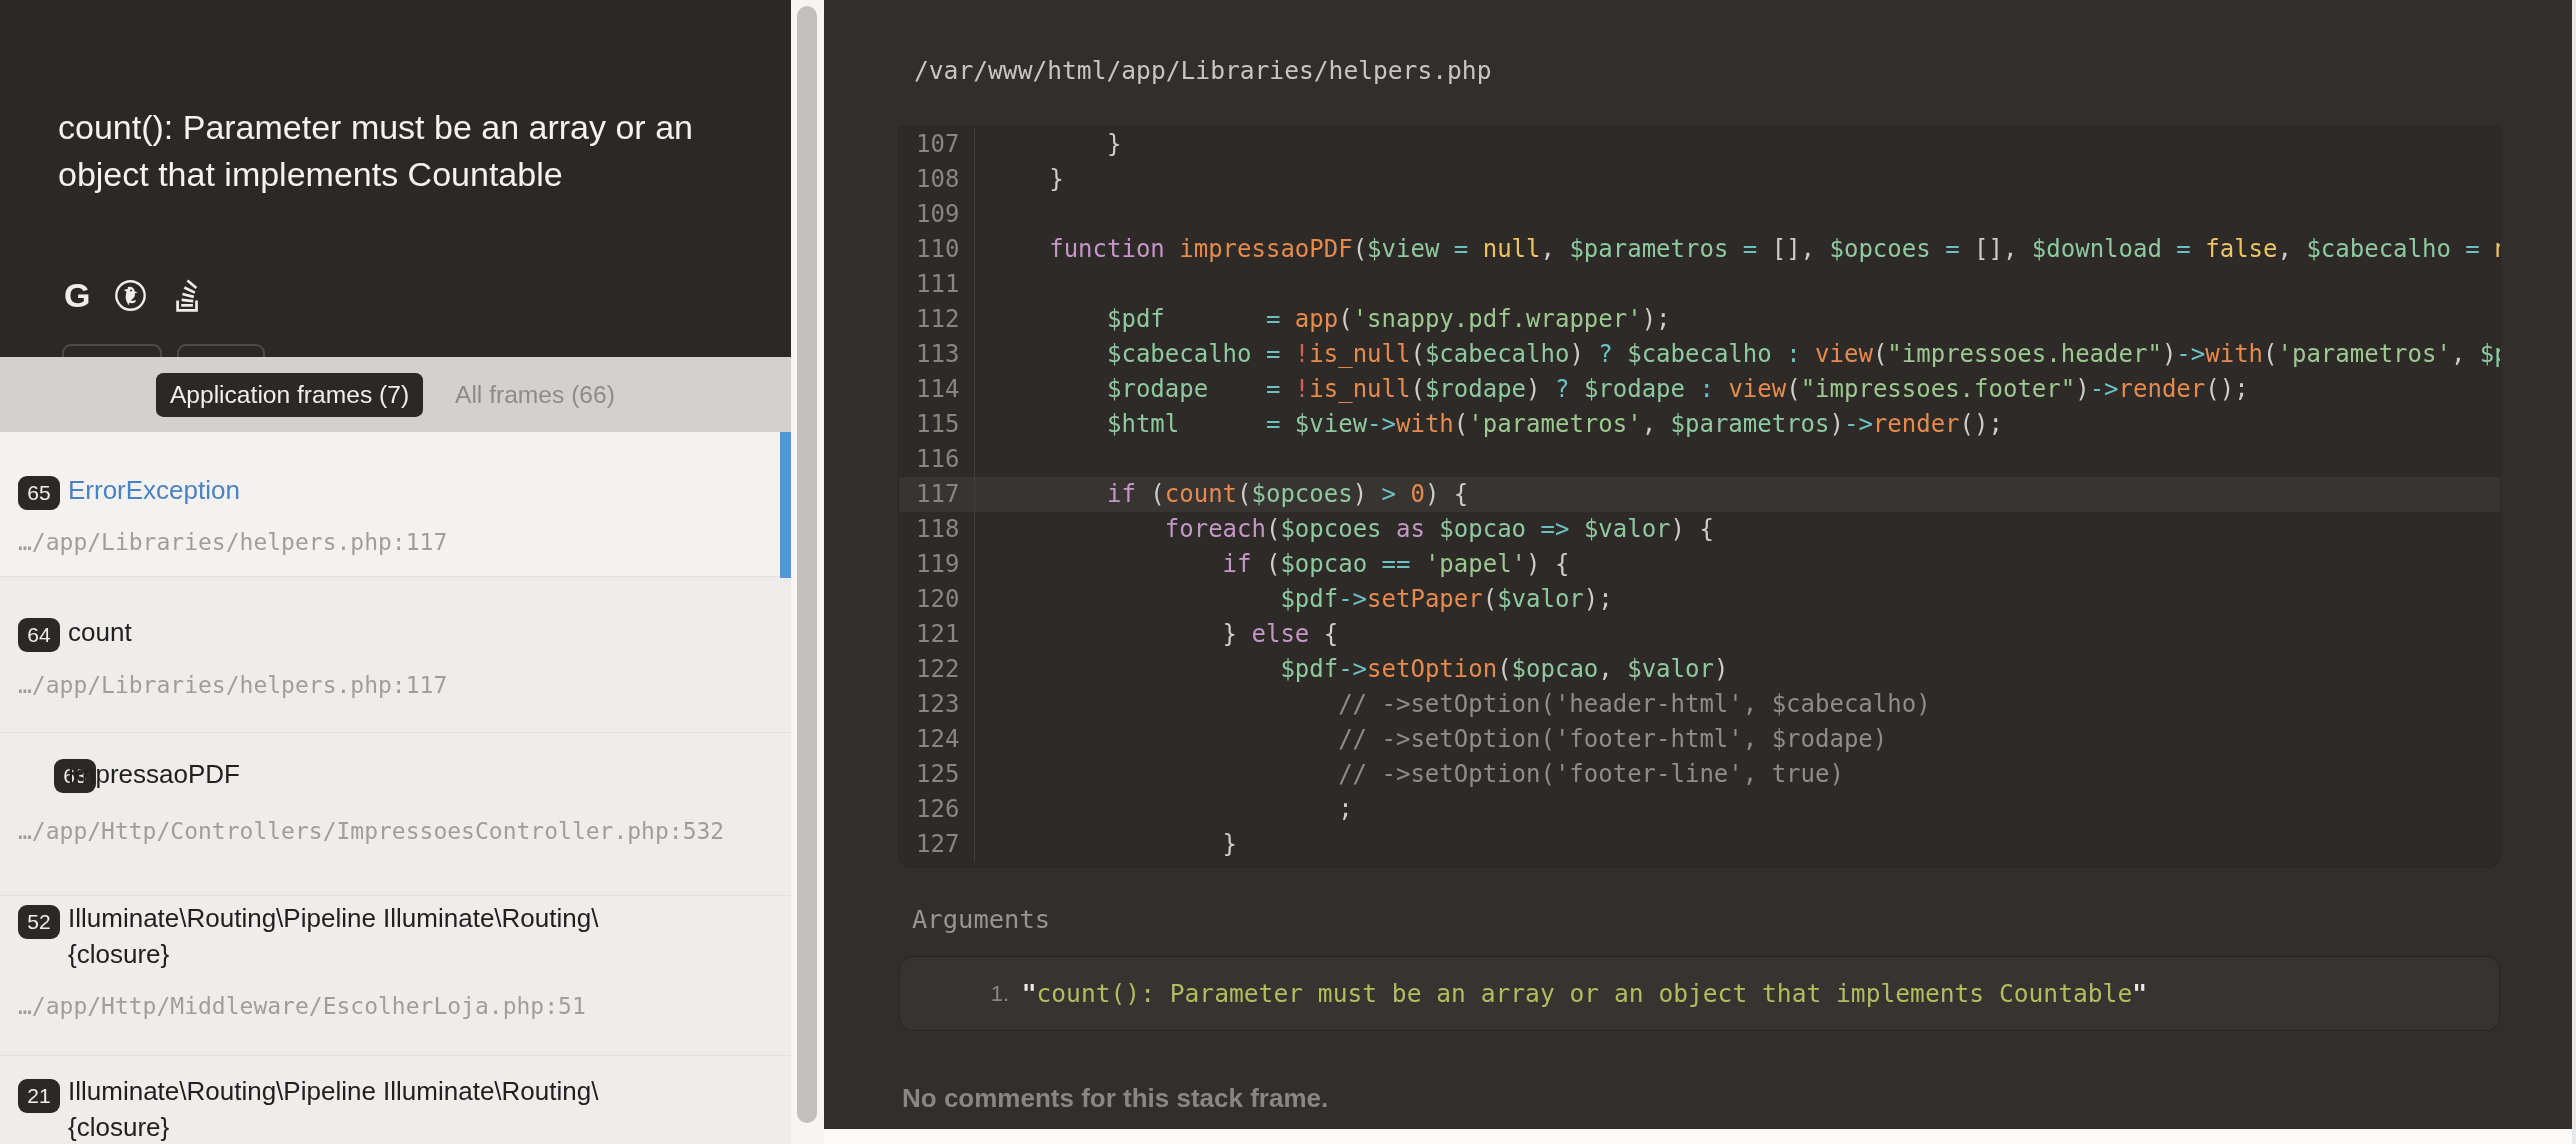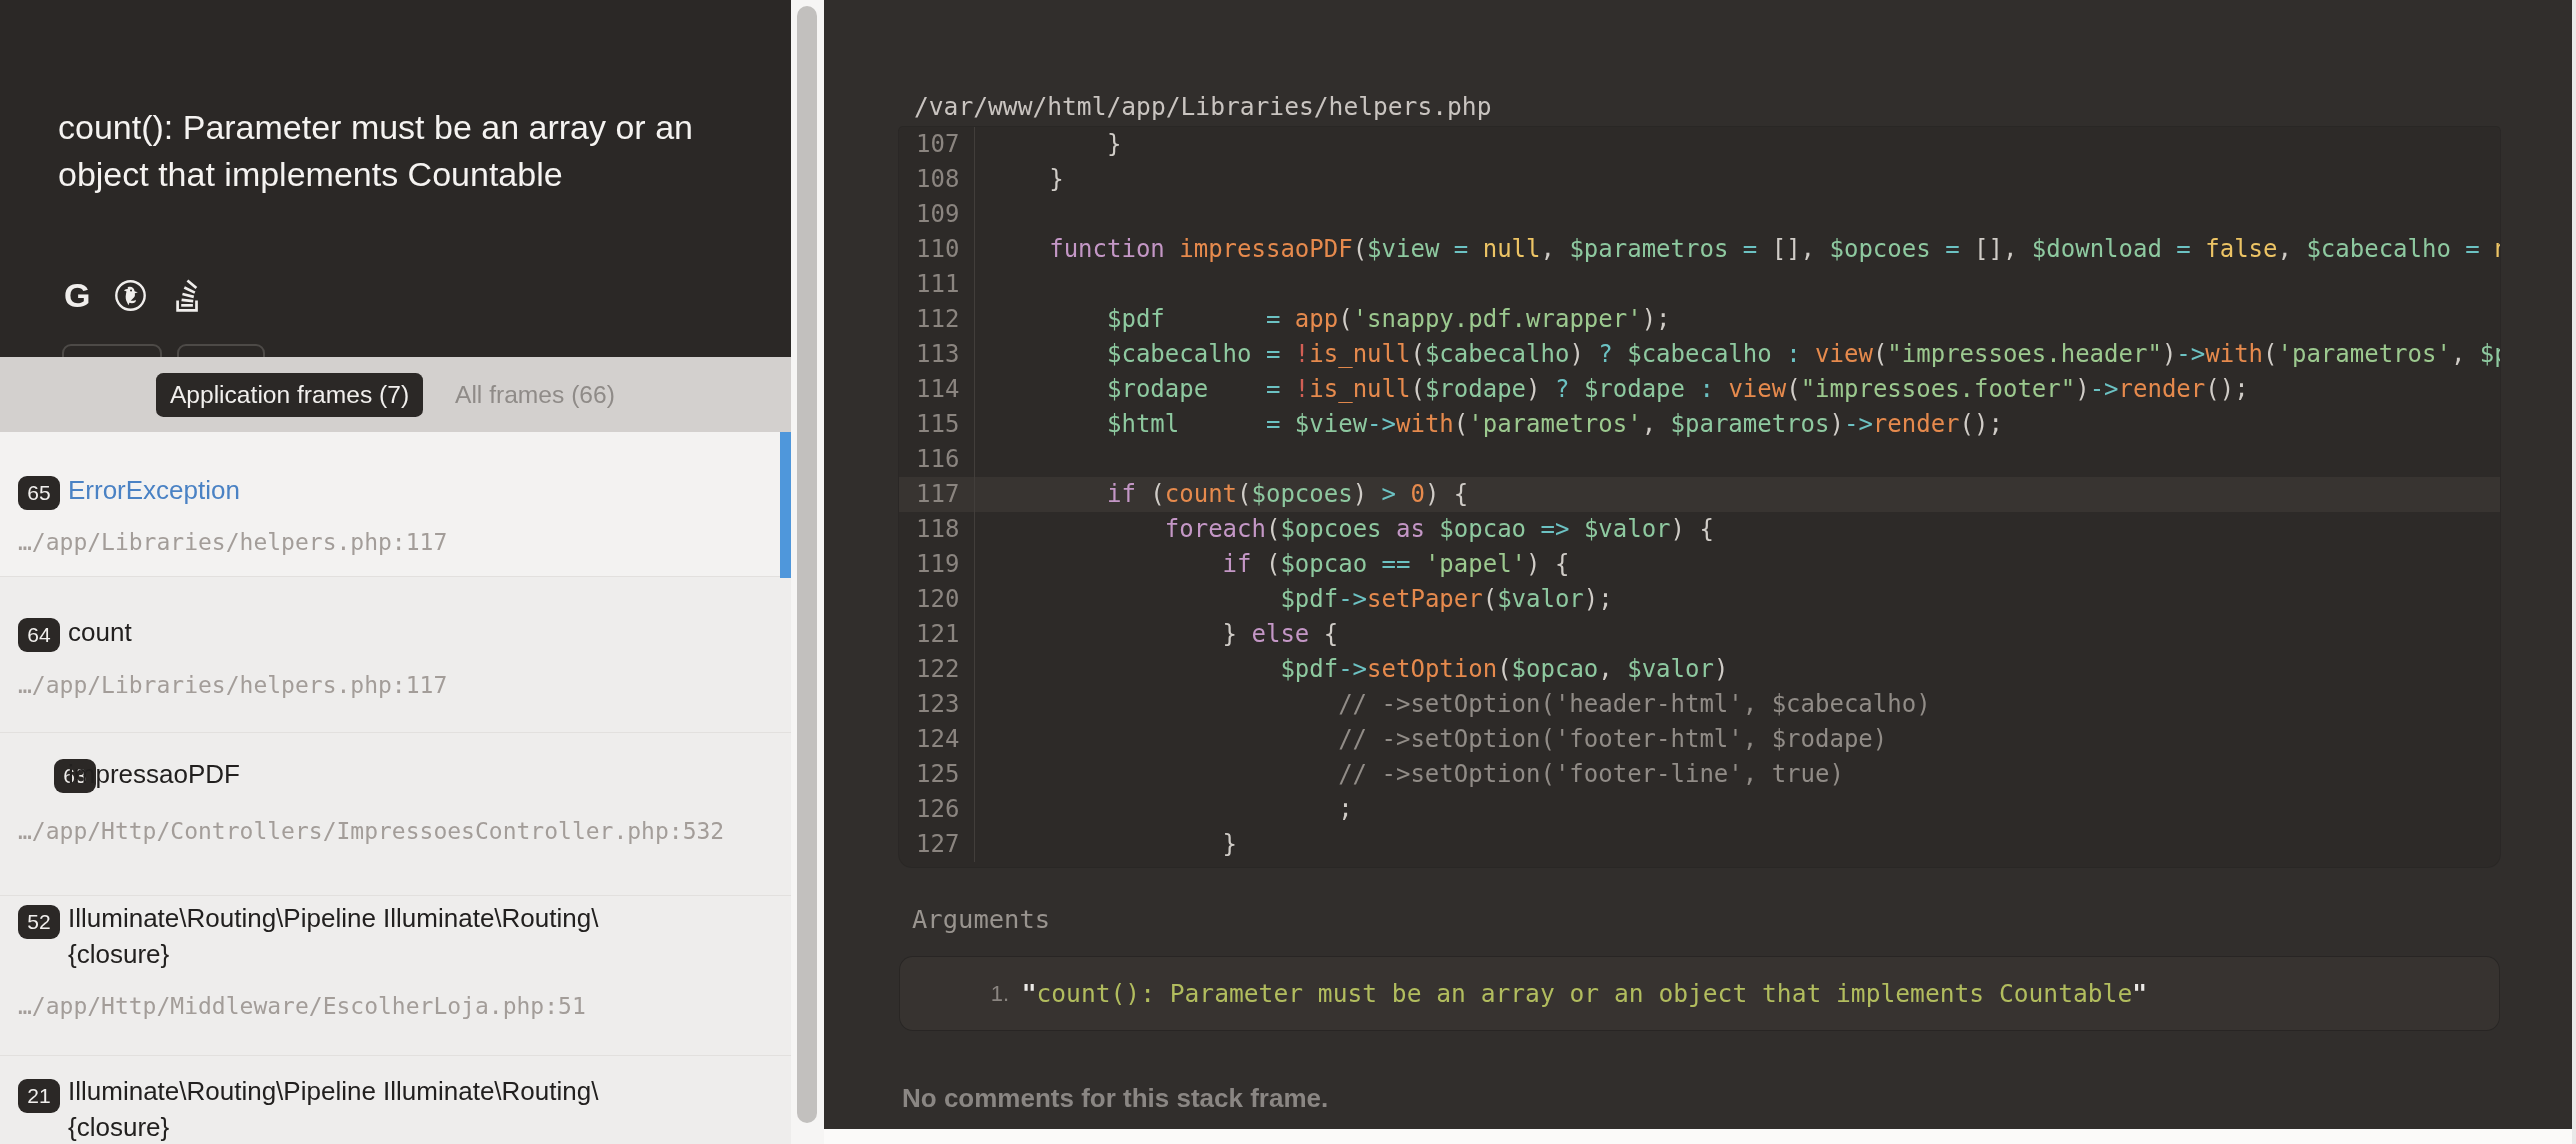--- a/index.html
+++ b/index.html
@@ -47,21 +47,21 @@
   .r21 .badge{top:22px;} .r21 .f-title{top:16.4px;}
   .active-bar{position:absolute;right:0;top:0;width:11px;height:146px;background:#4f97db;}
 
   
   .page-scrollbar{position:absolute;left:791px;top:0;width:33px;height:1144px;background:#f6f5f4;}
   .page-scrollbar .thumb{position:absolute;left:6.4px;top:5.5px;width:20px;height:1117px;border-radius:10px;background:#c2c0be;}
 
   
   .right-panel{position:absolute;left:824px;top:0;width:1752px;height:1144px;background:#312e2c;overflow:hidden;}
   .file-path{position:absolute;left:90px;top:56px;font-family:"DejaVu Sans Mono",monospace;
-             font-size:24.6px;color:#c9c4c0;white-space:nowrap;margin-top:36px;}
+             font-size:24.6px;color:#c9c4c0;white-space:nowrap;}
   .code-block{position:absolute;left:75px;top:127px;width:1601px;height:740px;background:#2d2a28;
               border-radius:3.6px 3.6px 12.7px 12.7px;overflow:hidden;box-shadow:0 0 0 0.9px rgba(0,0,0,0.15);
               font-family:"DejaVu Sans Mono",monospace;font-size:24px;line-height:35px;}
   .code-line{display:flex;height:35px;white-space:pre;}
   .code-line.hl{background:#383431;}
   .ln{box-sizing:border-box;flex:none;width:76px;padding-right:14.6px;text-align:right;
       color:#8b8580;border-right:0.9px solid #423e3b;}
   .src{flex:none;padding-left:16.4px;color:#d7d3cf;}
   .tok-kw{color:#c497c6;} .tok-fn{color:#e68a4d;} .tok-var{color:#8ec9a0;} .tok-str{color:#9cc98f;}
   .tok-op{color:#6cc2c3;} .tok-num{color:#e68a4d;} .tok-bool{color:#edc465;text-align:right;} .tok-pun{color:#d0ccc7;}

